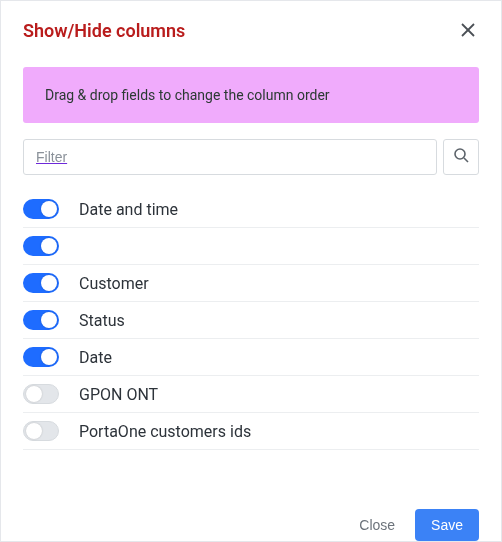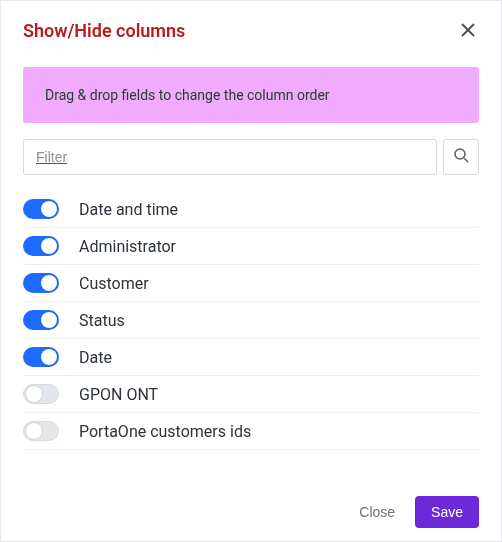--- a/index.html
+++ b/index.html
@@ -101,37 +101,37 @@
   .toggle.off .knob { left:2px; top:1px; }
   .col-label {
     font-size:16px;
     color:#2d333a;
   }
   .footer {
     position:absolute;
     left:6px; right:0; bottom:0;
     height:58px;
     display:flex;
-    align-items:center;
+    align-items:flex-end;
     justify-content:flex-end;
     gap:14px;
     padding:0 22px;
     background:#fff;
   }
   .btn-close-txt {
     background:none;
     border:none;
     color:#6c737b;
     font-size:14px;
     font-weight:500;
     cursor:pointer;
     padding:8px 6px;
   }
   .btn-save {
-    background:#6d28d9;
+    background:#3b82f6;
     color:#fff;
     border:none;
     border-radius:4px;
     font-size:14px;
     font-weight:500;
     padding:8px 16px;
     cursor:pointer;
   }
   
   .scroll-area::-webkit-scrollbar { width:14px; }
@@ -171,21 +171,20 @@
       <div class="col-row">
         <div class="toggle on">
           <div class="knob"></div>
         </div>
         <div class="col-label">Date and time</div>
       </div>
       <div class="col-row">
         <div class="toggle on">
           <div class="knob"></div>
         </div>
-        <div class="col-label">Administrator</div>
       </div>
       <div class="col-row">
         <div class="toggle on">
           <div class="knob"></div>
         </div>
         <div class="col-label">Customer</div>
       </div>
       <div class="col-row">
         <div class="toggle on">
           <div class="knob"></div>

